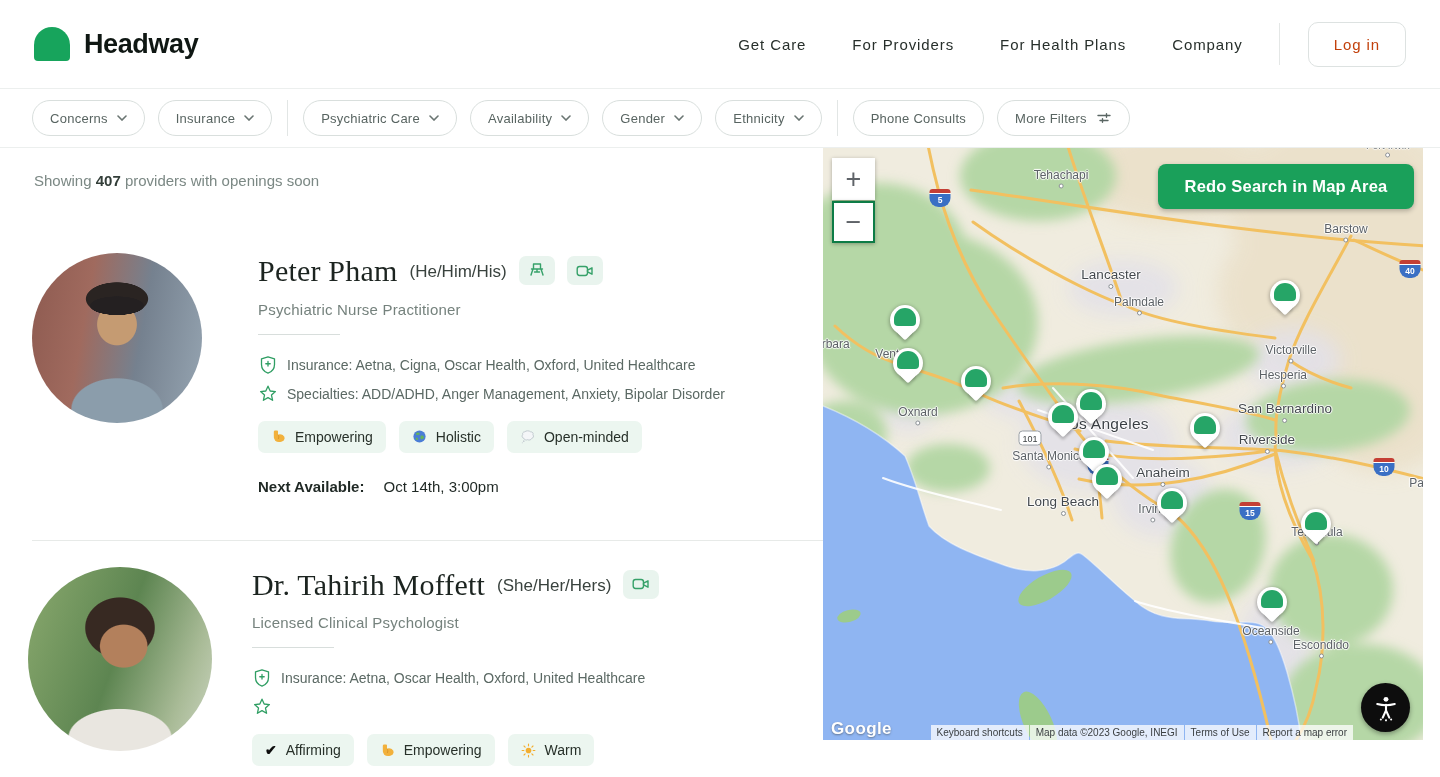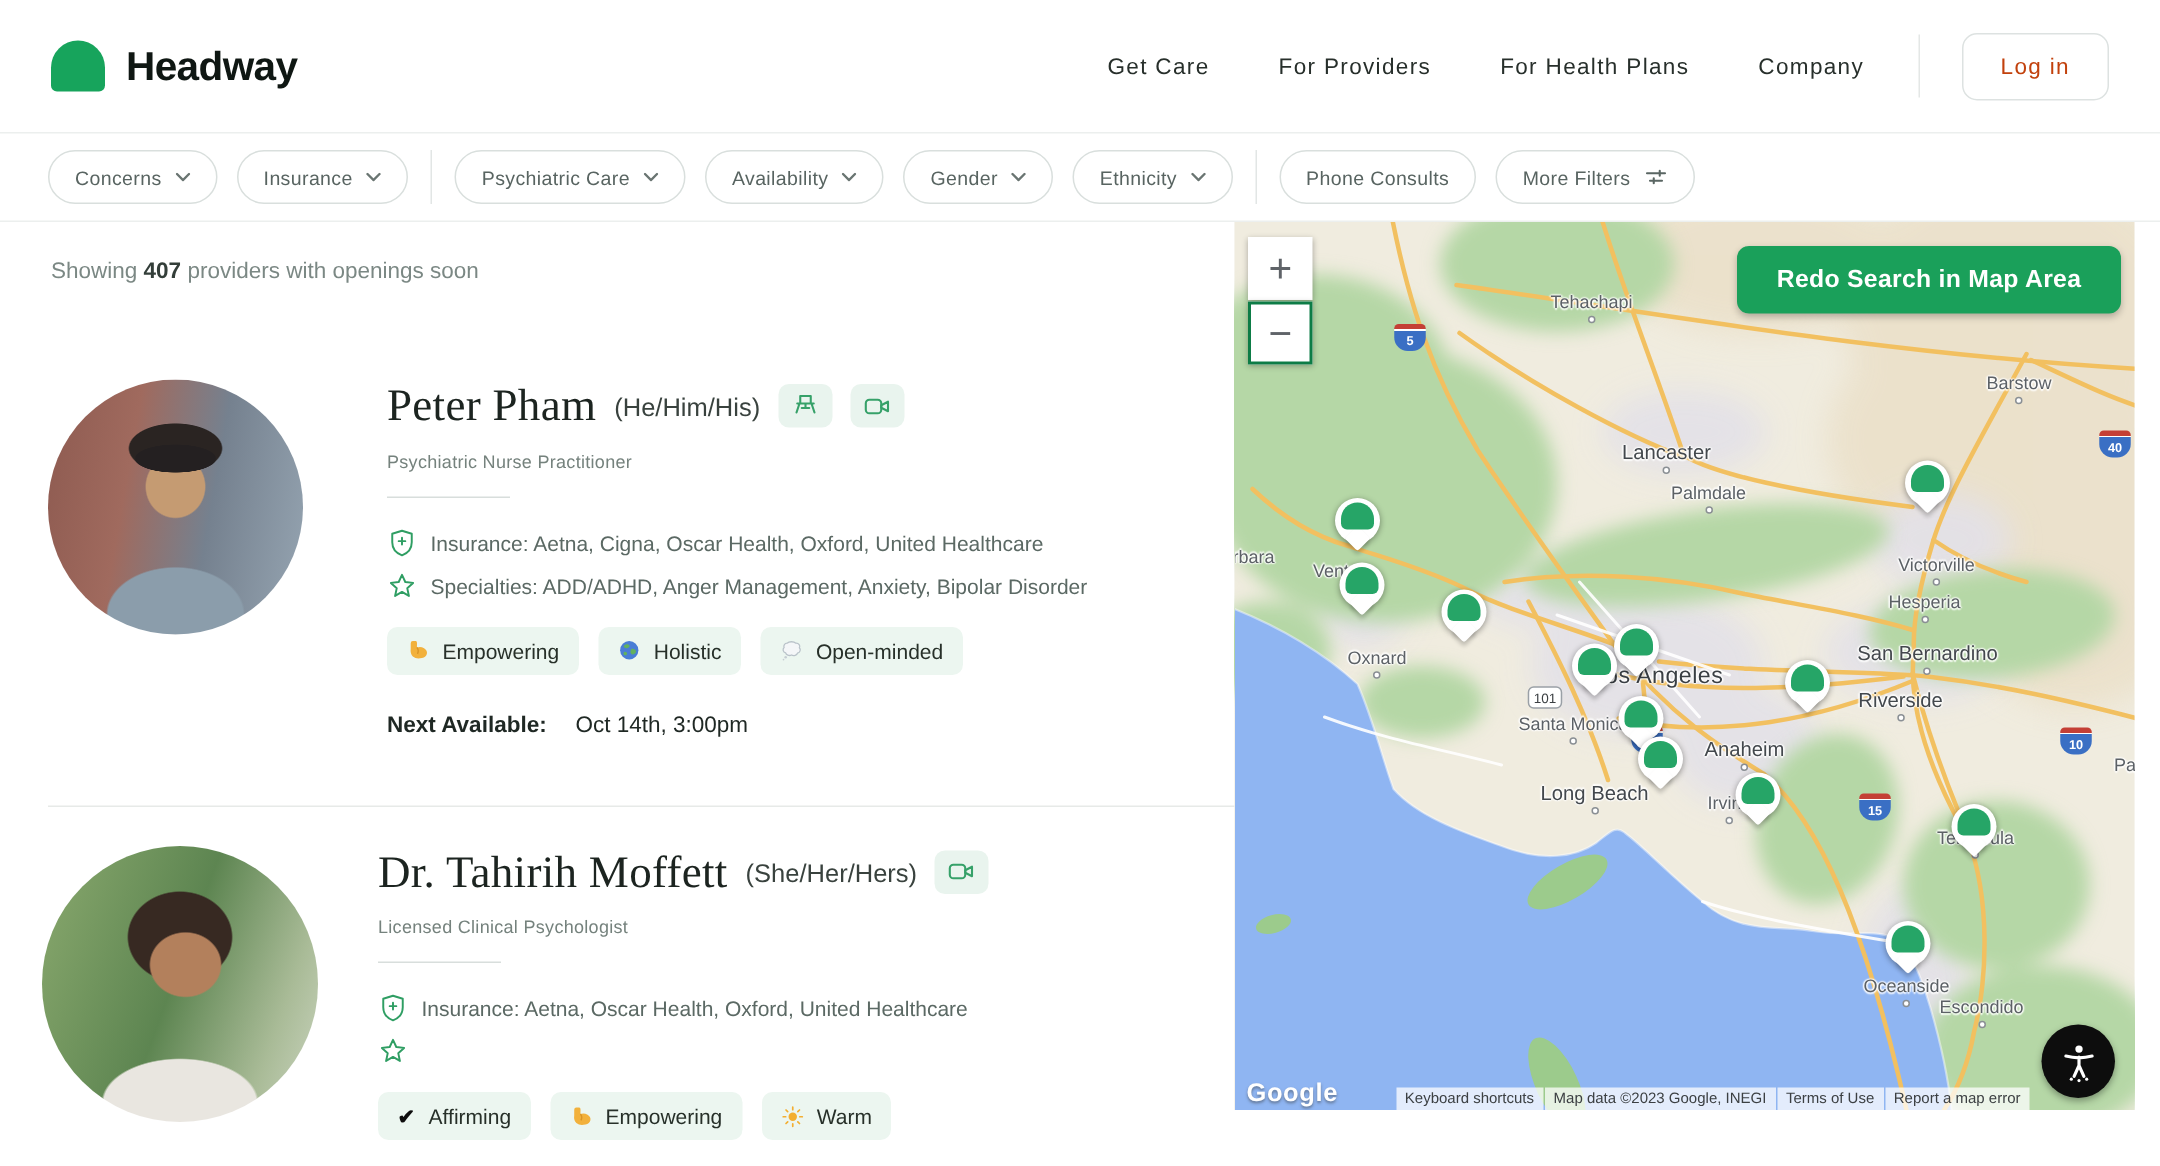--- a/index.html
+++ b/index.html
@@ -62,37 +62,37 @@
   .name-row { display:flex; align-items:flex-start; gap:12px; }
   .prov-name {
     font-family:"Liberation Serif", serif; font-weight:500; font-size:30px;
     color:#1c2420; margin:0; line-height:1.05; letter-spacing:.2px; cursor:pointer;
   }
   .pronouns { font-size:17px; color:#39423e; margin-top:7px; }
   .session-badge {
     width:36px; height:29px; border-radius:7px; background:#e9f4ee;
     display:flex; align-items:center; justify-content:center; margin-top:1px;
   }
-  .prov-title { margin:14px 0 0; font-size:12px; color:#75827d; letter-spacing:.2px; }
+  .prov-title { margin:14px 0 0; font-size:15px; color:#75827d; letter-spacing:.2px; }
   .mini-divider { width:82px; border-top:1px solid #d8dedc; margin:16px 0 20px; }
   .info-row { display:flex; align-items:center; gap:9px; margin:0 0 9px; font-size:14px; color:#5b6964; }
   .trait-row { display:flex; gap:13px; margin-top:17px; }
   .trait-badge {
     display:flex; align-items:center; gap:9px; background:#ecf6f0;
     border-radius:7px; padding:8px 13px; font-size:14px; color:#273029;
   }
   .check-glyph { font-size:14px; color:#0d0d0d; font-weight:700; line-height:1; }
   .next-row { margin-top:25px; font-size:15px; color:#1f2824; }
   .na-label { font-weight:600; }
   .na-value { margin-left:15px; }
   .list-divider { border:none; border-top:1px solid #e7eae8; margin:30px 0 0; width:791px; }
   
   .map-panel { position:relative; width:600px; height:592px; overflow:hidden; background:#f0ecdf; }
   .map-art, .map-overlay { position:absolute; left:0; top:0; }
-  .map-overlay { width:600px; height:560px;margin-top:27px; }
+  .map-overlay { width:600px; height:560px; }
   .map-label {
     position:absolute; transform:translate(-50%,-50%); display:flex; flex-direction:column;
     align-items:center; gap:2px; white-space:nowrap; z-index:2;
     text-shadow:-1px 0 1px #fff, 1px 0 1px #fff, 0 -1px 1px #fff, 0 1px 1px #fff;
   }
   .tier-1 { font-size:10.5px; color:#70757a; }
   .tier-2 { font-size:12px;   color:#5c6166; }
   .tier-3 { font-size:13.5px; color:#43484d; }
   .tier-4 { font-size:15.5px; color:#3a3f44; font-weight:500; letter-spacing:.3px; }
   .town-dot { width:5px; height:5px; border:1.5px solid #8a8f94; background:#fff; border-radius:50%; }

